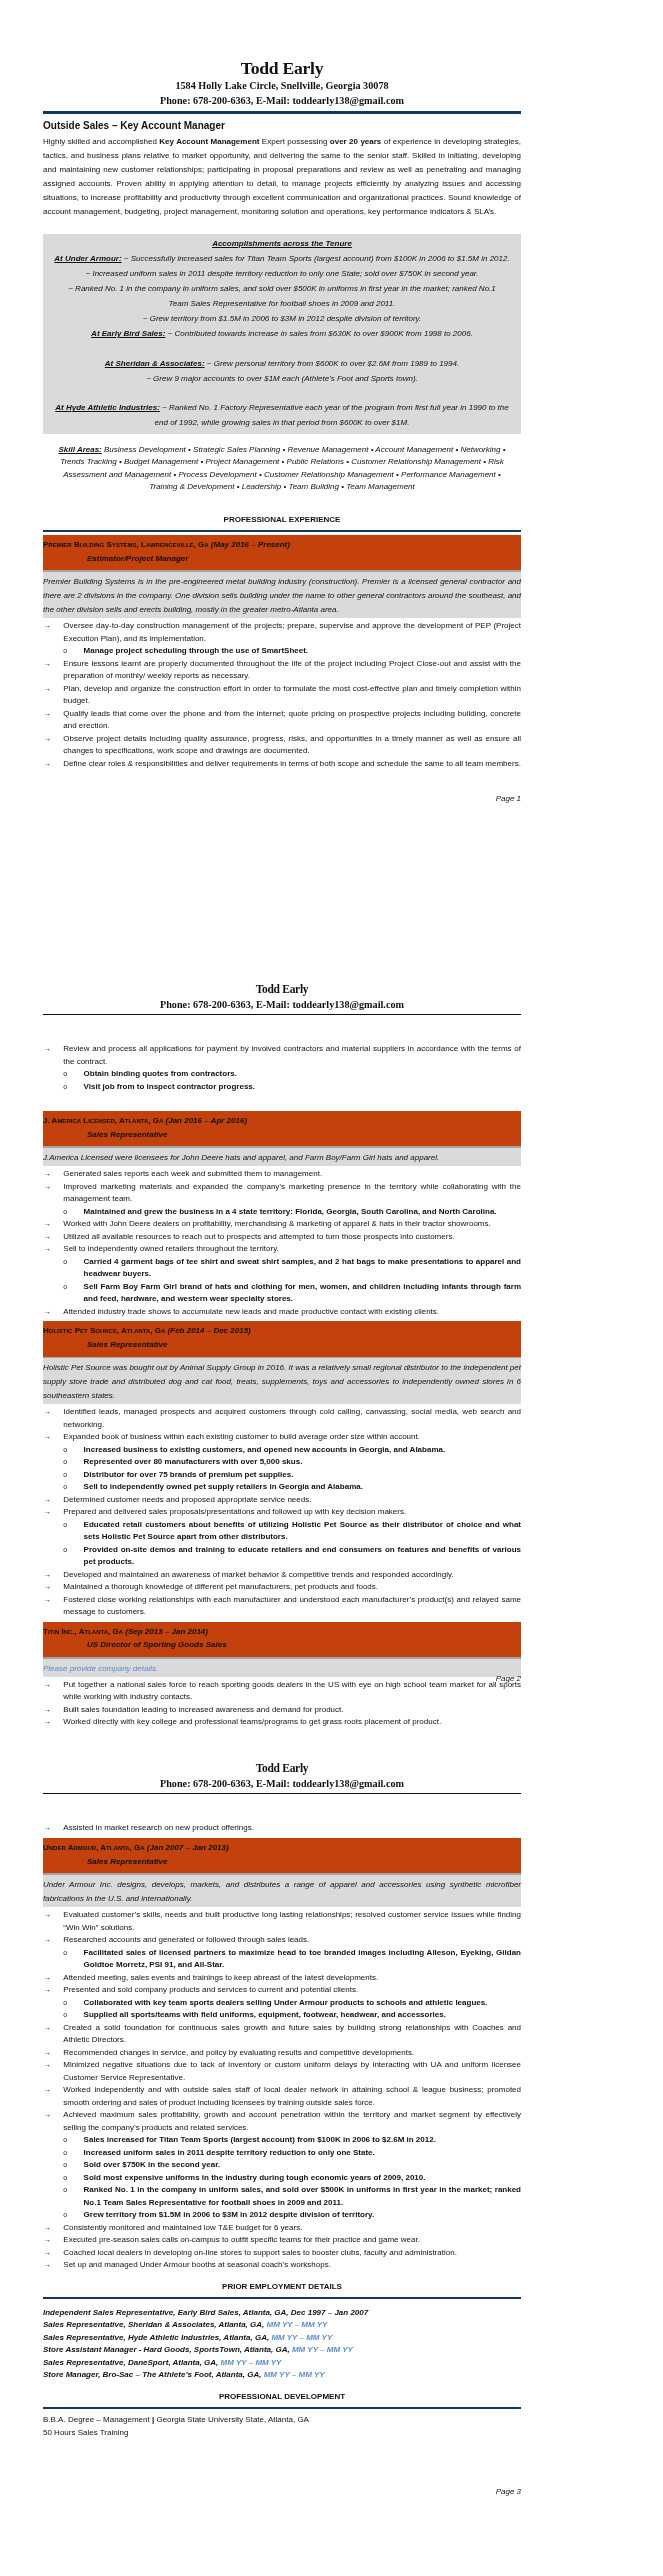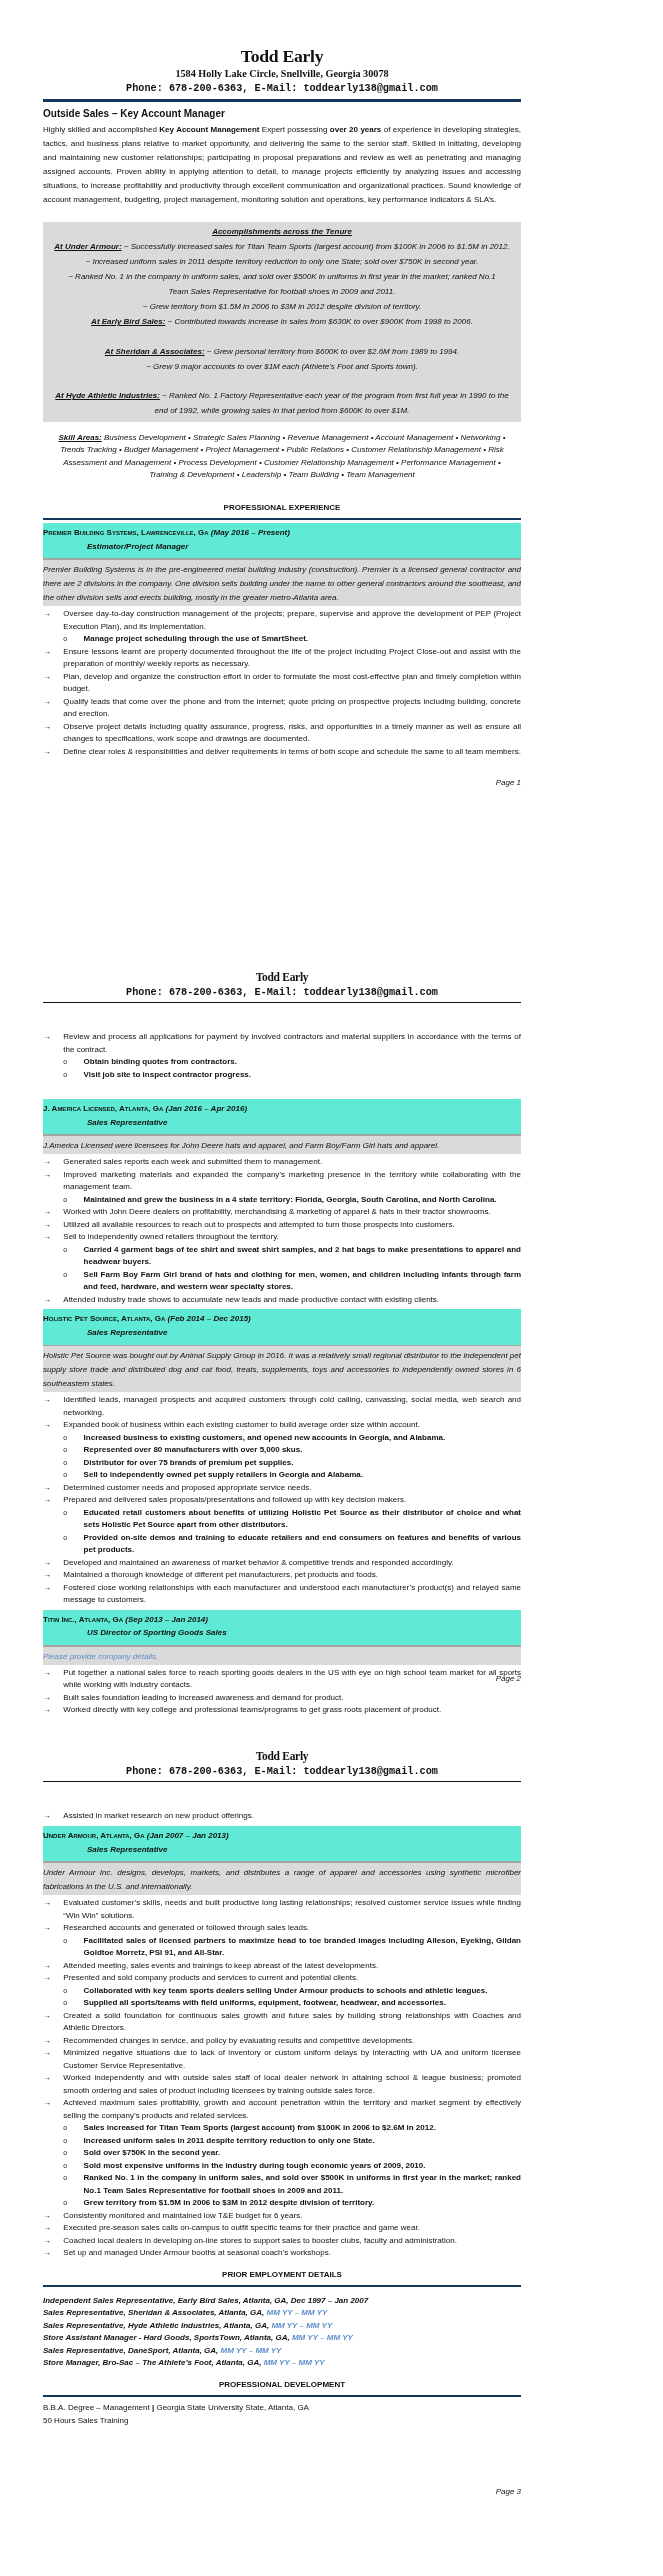--- a/index.html
+++ b/index.html
@@ -1,37 +1,37 @@
 <!DOCTYPE html>
 <html style="font-size:8.3px"><head>
 <meta charset="utf-8">
 <style>
   * { box-sizing: border-box; margin: 0; padding: 0; }
   html, body { width: 664px; background: #ffffff; }
   body { font-family: "Liberation Sans", sans-serif; color: #111; }
-  .page { position: relative; width: 564px; height: 859px; padding: 4px 43px; }
+  .page { position: relative; width: 564px; height: 859px; padding: 16px 43px; }
   .page.p3 { height: 859px; }
   .doc-name-big { font-family: "Liberation Serif", serif; font-weight: bold; text-align: center; font-size: 17.7px; padding-top: 42px; line-height: 21px; letter-spacing: -0.3px; }
   .addr { font-family: "Liberation Serif", serif; font-weight: bold; text-align: center; font-size: 10.2px; line-height: 14.6px; }
-  .contact { font-family: Liberation Mono, monospace; font-weight: bold; text-align: center; font-size: 10.2px; line-height: 14.6px; }
+  .contact { font-family: Liberation Serif, serif; font-weight: bold; text-align: center; font-size: 10.2px; line-height: 14.6px; }
   .rule-thick { height: 2.6px; background: #14375c; margin: 3.1px 0 0 0; }
   .rule-thin { height: 1px; background: #111; margin: 2.1px 0 0 0; }
   .headline { text-align: left; font-weight: bold; font-size: 10px; margin-top: 6.2px; }
   .summary { font-size: 8px; line-height: 14px; text-align: justify; margin-top: 4.2px; }
   .summary b { font-weight: bold; }
   .acc-box { background: #dadada; margin-top: 14.6px; padding: 2.1px 0 4.2px 0; text-align: center; font-style: italic; font-size: 8px; line-height: 15px; }
   .acc-title { font-weight: bold; text-decoration: underline; }
   .acc-label { font-weight: bold; text-decoration: underline; font-style: italic; }
   .acc-gap { height: 14.6px; }
   .skills { text-align: center; font-style: italic; font-size: 8px; line-height: 12.5px; margin-top: 9.4px; padding: 0 10.4px; }
   .skills .lbl { font-weight: bold; text-decoration: underline; }
   .sec-title { text-align: center; font-weight: bold; font-size: 8px; margin-top: 21px; }
   .sec-title.tight { margin-top: 10.4px; }
   .sec-rule { height: 2.1px; background: #14375c; margin-top: 6.2px; }
-  .job-head { background: #5eead4; margin-top: 3.1px; padding: 3.1px 0 0 0; }
+  .job-head { background: #c2410c; margin-top: 3.1px; padding: 3.1px 0 0 0; }
   .company { font-weight: bold; font-size: 8px; font-variant: small-caps; line-height: 13.5px; }
   .company .dates { font-style: italic; font-variant: normal; }
   .role { font-weight: bold; font-style: italic; font-size: 8px; line-height: 13.5px; padding-bottom: 5.2px; margin-left: 44px; }
   .job-rule { height: 1.6px; background: #a4a4a4; }
   .job-desc { background: #dadada; font-style: italic; font-size: 8px; line-height: 14px; text-align: justify; padding: 3.1px 0 1px 0; }
   .job-desc.placeholder { color: #5b8bc9; }
   ul.bul { list-style: none; font-size: 8px; line-height: 12.5px; margin-top: 2.1px; }
   ul.bul > li { position: relative; padding-left: 20.3px; text-align: justify; }
   ul.bul > li .arrow { position: absolute; left: 0; top: 0; }
   ul.sub { list-style: none; margin: 0; }
@@ -88,34 +88,34 @@
             <li><span class="circ">o</span><span>Manage project scheduling through the use of SmartSheet.</span></li>
           </ul></li>
         <li><span class="arrow">→</span><span>Ensure lessons learnt are properly documented throughout the life of the project including Project Close-out and assist with the preparation of monthly/ weekly reports as necessary.</span></li>
         <li><span class="arrow">→</span><span>Plan, develop and organize the construction effort in order to formulate the most cost-effective plan and timely completion within budget.</span></li>
         <li><span class="arrow">→</span><span>Qualify leads that come over the phone and from the internet; quote pricing on prospective projects including building, concrete and erection.</span></li>
         <li><span class="arrow">→</span><span>Observe project details including quality assurance, progress, risks, and opportunities in a timely manner as well as ensure all changes to specifications, work scope and drawings are documented.</span></li>
         <li><span class="arrow">→</span><span>Define clear roles &amp; responsibilities and deliver requirements in terms of both scope and schedule the same to all team members.</span></li>
       </ul>
     </div>
 
-  <div class="page-num" style="top:778px;">Page 1</div>
+  <div class="page-num" style="top:794px;">Page 1</div>
 </div>
 
 <div class="page">
   <div class="doc-name-big" style="font-size:11.5px;padding-top:107px;line-height:15.6px;">Todd Early</div>
   <div class="contact">Phone: 678-200-6363, E-Mail: toddearly138@gmail.com</div>
   <div class="rule-thin"></div>
   <div class="spacer"></div>
 
   <div>
       <ul class="bul">
         <li><span class="arrow">→</span><span>Review and process all applications for payment by involved contractors and material suppliers in accordance with the terms of the contract.</span><ul class="sub">
             <li><span class="circ">o</span><span>Obtain binding quotes from contractors.</span></li>
-            <li><span class="circ">o</span><span>Visit job site to inspect contractor progress.</span></li>
+            <li><span class="circ">o</span><span>Visit job from to inspect contractor progress.</span></li>
           </ul></li>
       </ul>
     </div>
   <div style="height:14.6px"></div>
   <div>
       <div class="job-head">
         <div class="company"><span>J. America Licensed, Atlanta, Ga </span><span class="dates">(Jan 2016 – Apr 2016)</span></div>
         <div class="role">Sales Representative</div>
         <div class="job-rule"></div>
       </div>

